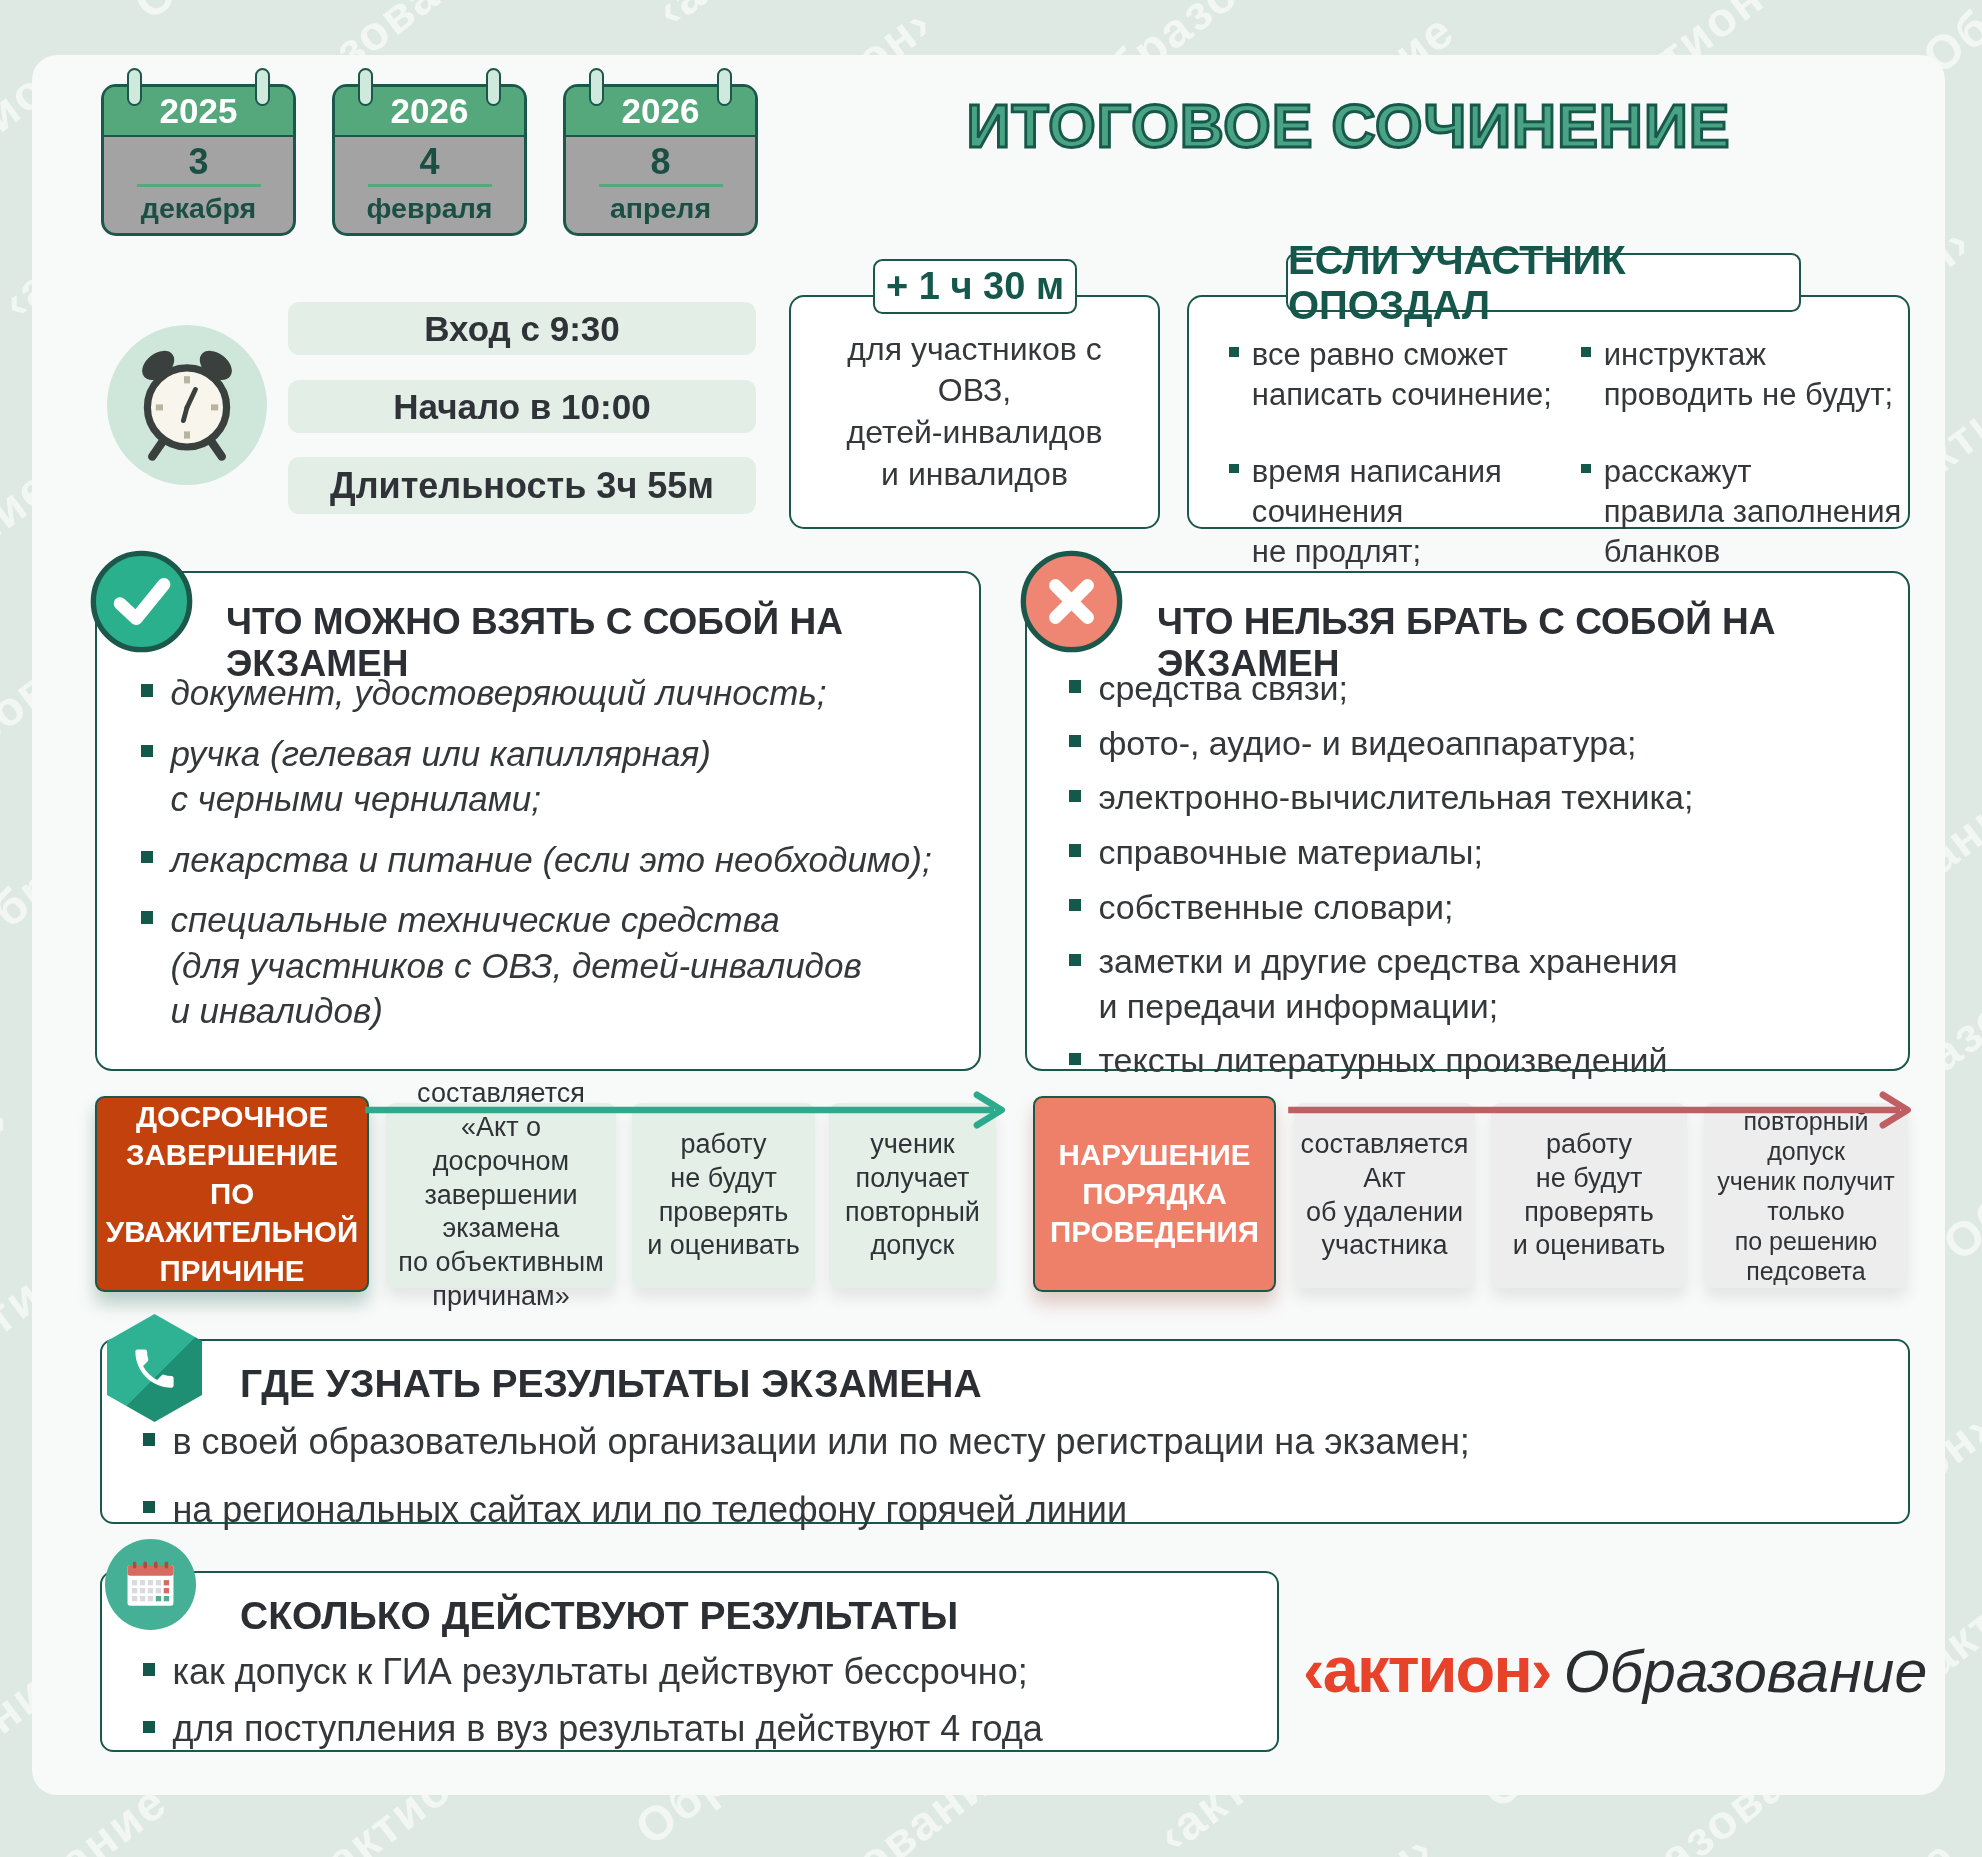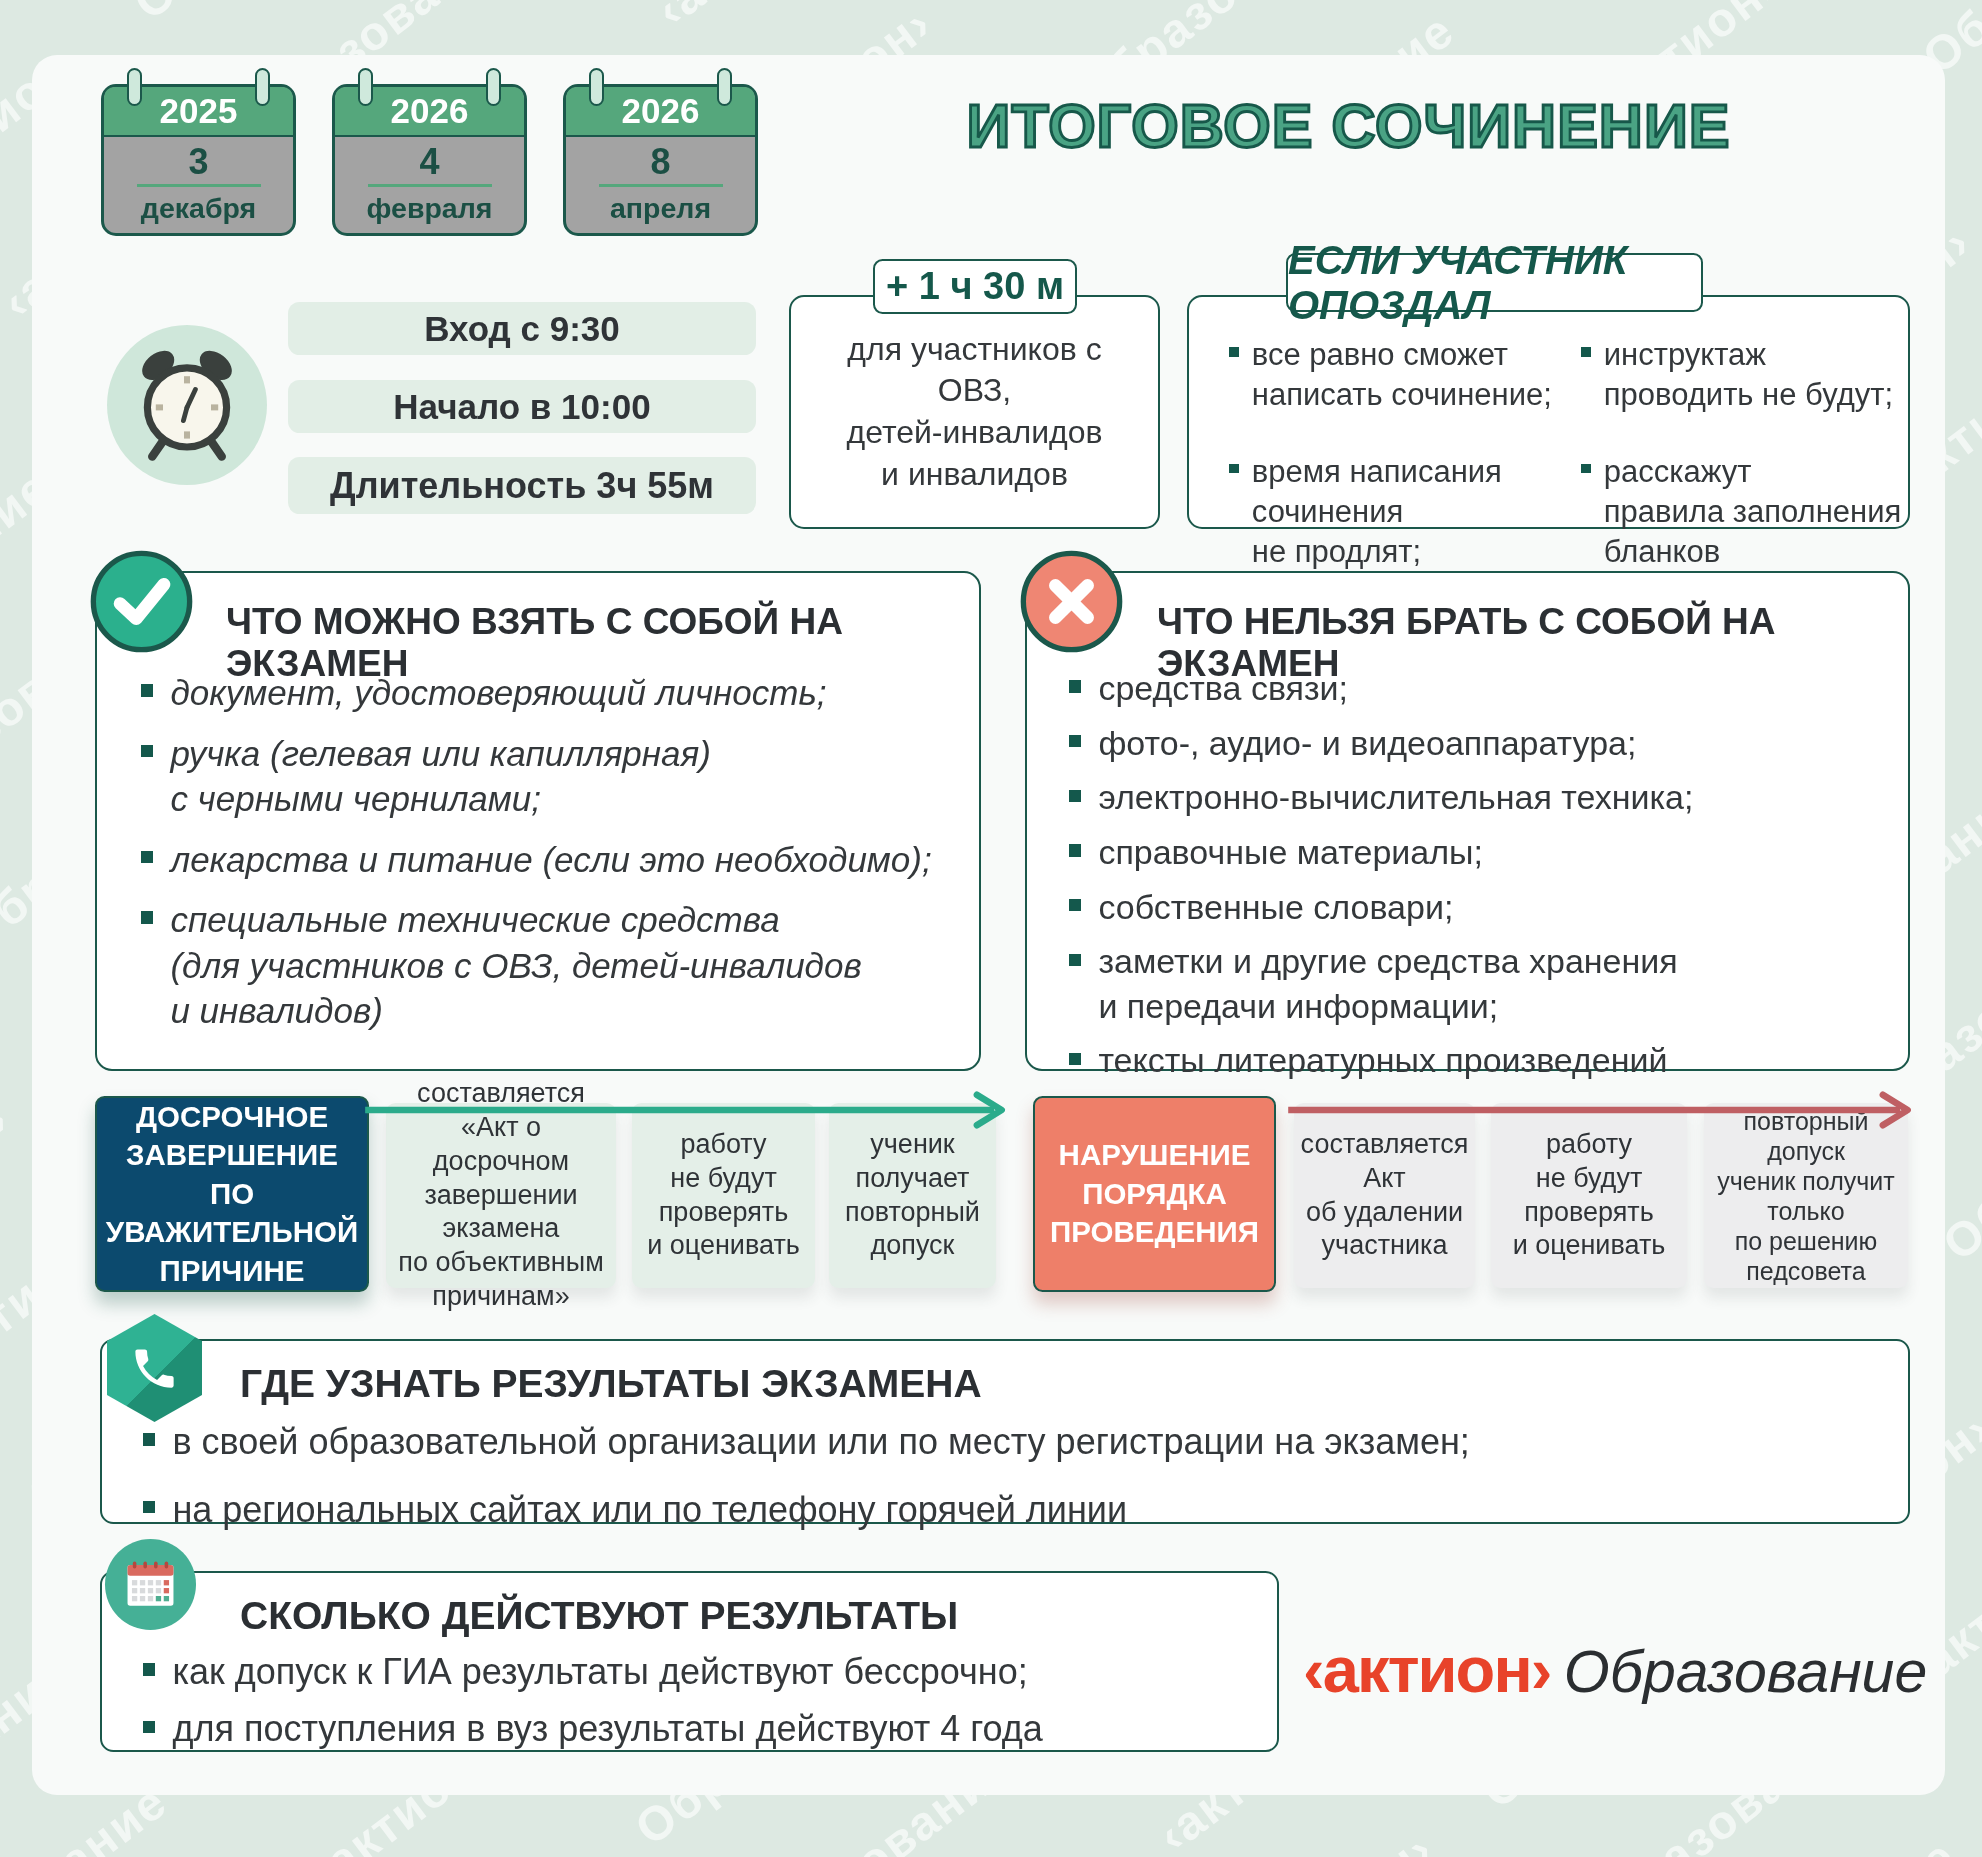--- a/index.html
+++ b/index.html
@@ -34,21 +34,21 @@
   .pill2{top:380px;height:53px;font-size:35px}
   .pill3{top:457px;height:57px;font-size:36px}
   
   .bigbox{position:absolute;background:#fff;border:2.9px solid #1b584b;border-radius:15px;box-sizing:border-box;z-index:2;}
   .badgebox{position:absolute;background:#fff;border:2.9px solid #1b584b;border-radius:9.5px;box-sizing:border-box;z-index:4;
             display:flex;align-items:center;justify-content:center;font-weight:bold;color:#15584b;}
   .ovz-box{left:789px;top:295px;width:371px;height:234px;display:flex;align-items:center;justify-content:center;
            text-align:center;font-size:32px;line-height:1.5;padding:19px 23px;}
   .ovz-badge{left:873px;top:259px;width:204px;height:55px;font-size:38px;}
   .late-box{left:1187px;top:295px;width:723px;height:234px;}
-  .late-badge{left:1286px;top:253px;width:417px;height:59px;font-size:40px;font-style:italic;}
+  .late-badge{left:1286px;top:253px;width:515px;height:59px;font-size:40px;}
   .late-col{position:absolute;top:335px;display:flex;flex-direction:column;gap:36px;z-index:4;font-size:31px;}
   .late-col.c1{left:1229px;width:328px;}
   .late-col.c2{left:1581px;width:323px;}
   
   .brow{display:flex;align-items:flex-start;}
   .sq{flex:0 0 auto;width:12.4px;height:12.4px;background:#14584c;margin:14.3px 17px 0 0;}
   .brow.small .sq{width:9.5px;height:9.5px;margin:12.4px 13.3px 0 0;}
   .bt{white-space:pre-line;line-height:1.3;color:#34383b;}
   
   .allowed-box{left:95px;top:571px;width:886px;height:500px;border-radius:17px;}
@@ -60,21 +60,21 @@
   .allowed-head{left:226px;top:601px;width:751px;}
   .forbidden-head{left:1157px;top:601px;width:751px;}
   .list{position:absolute;display:flex;flex-direction:column;z-index:4;}
   .allowed-list{left:141px;top:670px;width:808px;gap:15px;font-size:35px;font-style:italic;}
   .forbidden-list{left:1069px;top:666px;width:818px;gap:10.5px;font-size:34px;}
   
   .flowhead{position:absolute;top:1096px;height:196px;border:2.9px solid #1b584b;border-radius:9.5px;z-index:4;
             display:flex;align-items:center;justify-content:center;text-align:center;color:#fff;font-weight:bold;
             font-size:29.5px;line-height:1.3;padding:0 11.4px;box-sizing:border-box;white-space:pre-line;
             box-shadow:0 11.4px 17px rgba(27,88,75,.28);}
-  .flowhead.good{left:95px;width:274px;background:#0c4a6e;}
+  .flowhead.good{left:95px;width:274px;background:#c2410c;}
   .flowhead.bad{left:1033px;width:243px;background:#ee7f69;box-shadow:0 11.4px 17px rgba(150,60,45,.25);}
   .step{position:absolute;top:1103px;height:185px;border-radius:9.5px;z-index:3;
         display:flex;align-items:center;justify-content:center;text-align:center;font-size:27px;color:#2f3337;
         line-height:1.25;padding:5.7px 7.6px;box-sizing:border-box;white-space:pre-line;
         box-shadow:0 9.5px 13.3px rgba(50,60,55,.10);}
   .step.g{background:#e4efe8;}
   .step.y{background:#ededee;}
   .sg1{left:386px;width:230px;} .sg2{left:632px;width:183px;} .sg3{left:829px;width:167px;}
   .sb1{left:1294px;width:181px;} .sb2{left:1491px;width:196px;} .sb3{left:1704px;width:204px;font-size:25px;line-height:1.2;}
   .arrow{position:absolute;top:1091px;z-index:5;}

